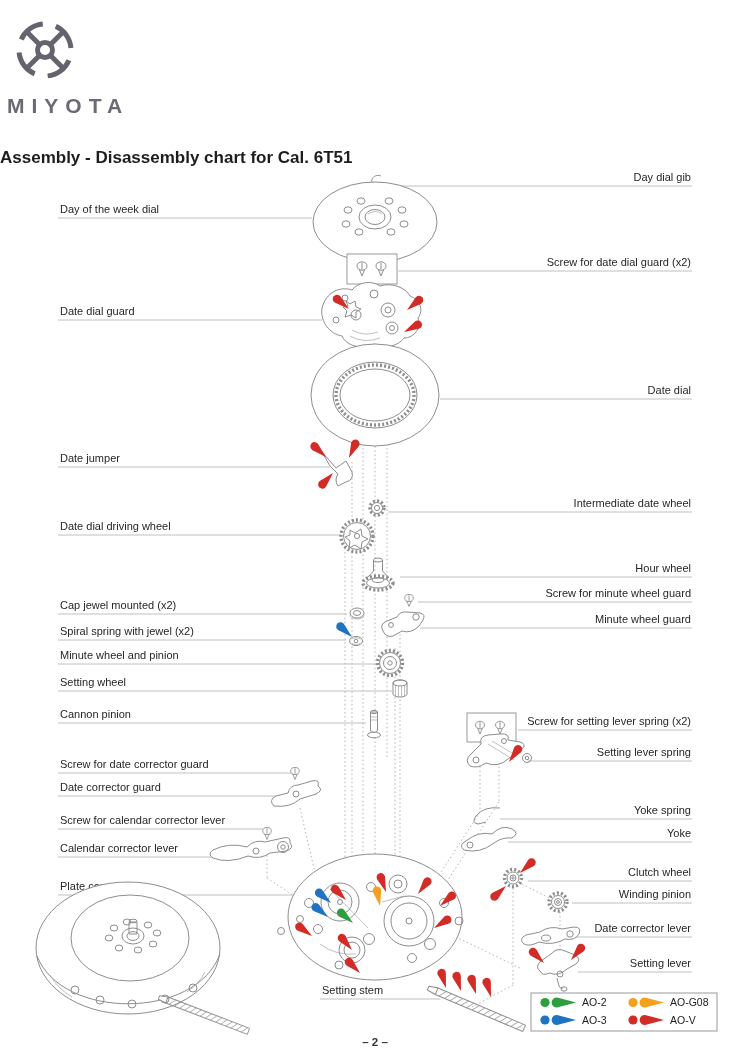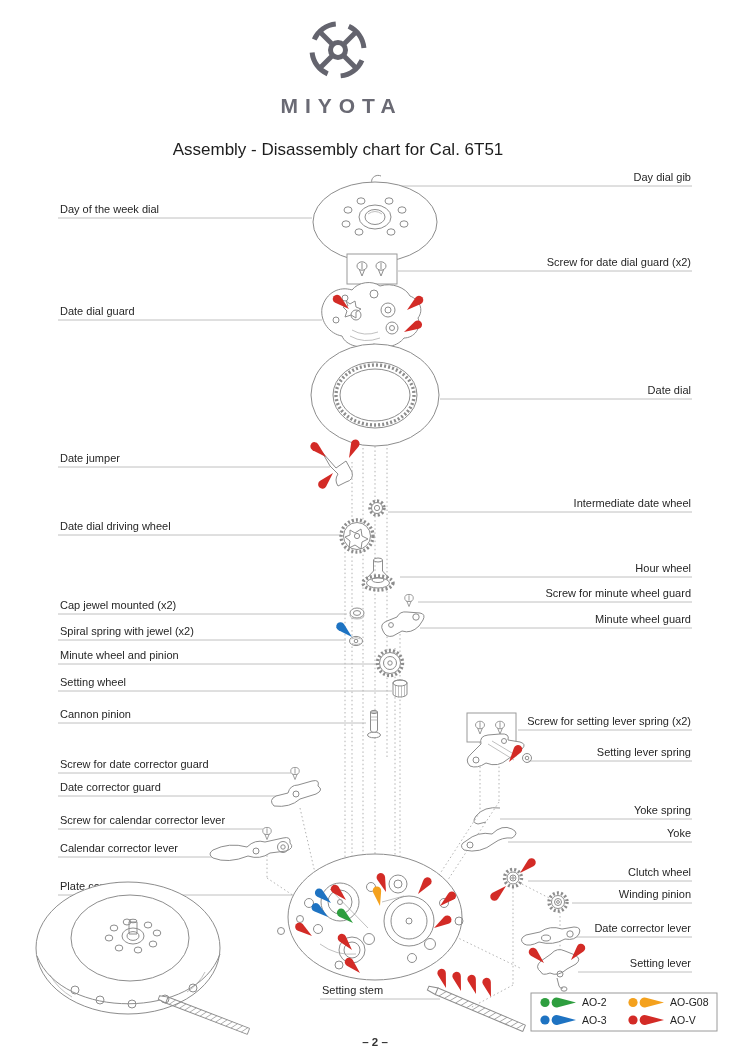--- a/index.html
+++ b/index.html
@@ -1,21 +1,21 @@
 <!DOCTYPE html>
 <html><head>
 <meta charset="utf-8">
 <style>
   html,body{margin:0;padding:0;background:#e8e8e8;}
   .page{width:750px;height:1060px;background:#fff;position:relative;margin:0 auto;
         font-family:"Liberation Sans",sans-serif;overflow:hidden;}
-  header{position:absolute;top:0;left:0;width:676px;text-align:center;}
+  header{position:absolute;top:0;left:0;width:676px;text-align:left;}
   .logo-wrap{margin-top:16px;}
   .brand{font-size:21px;font-weight:bold;letter-spacing:7px;text-indent:7px;color:#6a6a74;margin-top:2px;}
-  .title{font-size:17px;font-weight:normal;color:#1d1d1d;margin-top:22px;}
+  .title{font-size:17px;font-weight:bold;color:#1d1d1d;margin-top:30px;}
   svg.diagram{position:absolute;top:0;left:0;}
   svg text{font-family:"Liberation Sans",sans-serif;}
   .lbl{font-size:11px;fill:#262626;}
   .leader{stroke:#b9b9b9;stroke-width:0.9;fill:none;}
   .part{stroke:#8d8d8d;fill:none;stroke-width:1;}
   .partf{stroke:#8d8d8d;fill:#fff;stroke-width:1;}
   .thin{stroke:#a5a5a5;fill:none;stroke-width:0.7;}
   .teeth{stroke:#8d8d8d;fill:none;stroke-width:3.4;stroke-dasharray:2 2.1;}
   .dot{stroke:#9f9f9f;stroke-width:0.8;stroke-dasharray:1.5 2.6;fill:none;}
   .box{stroke:#9a9a9a;fill:#fff;stroke-width:1;}

